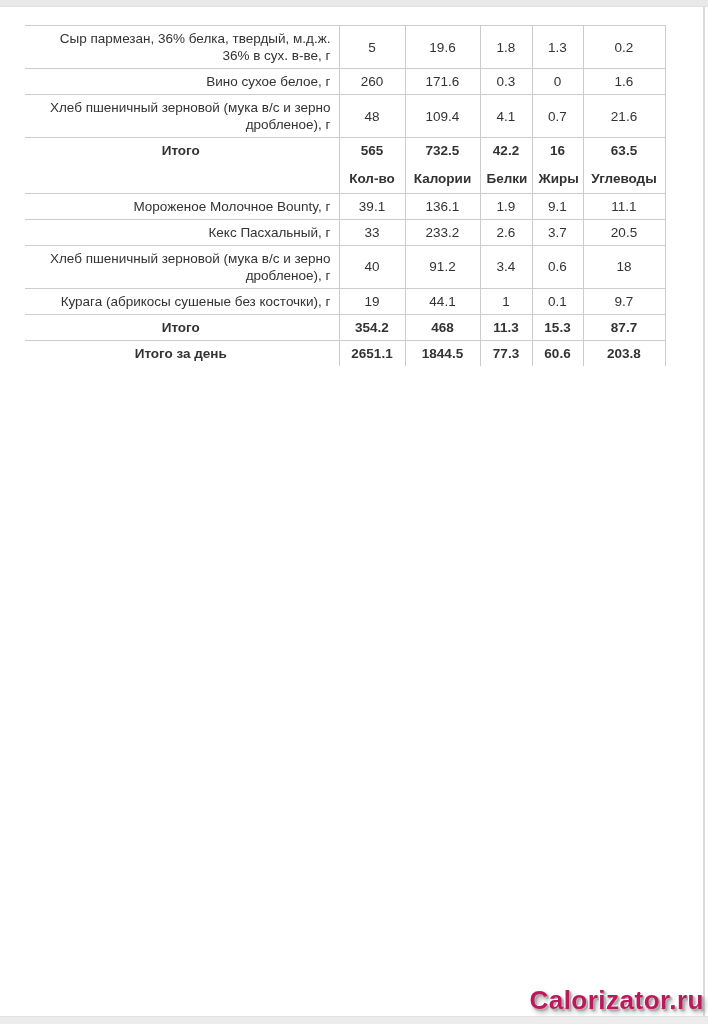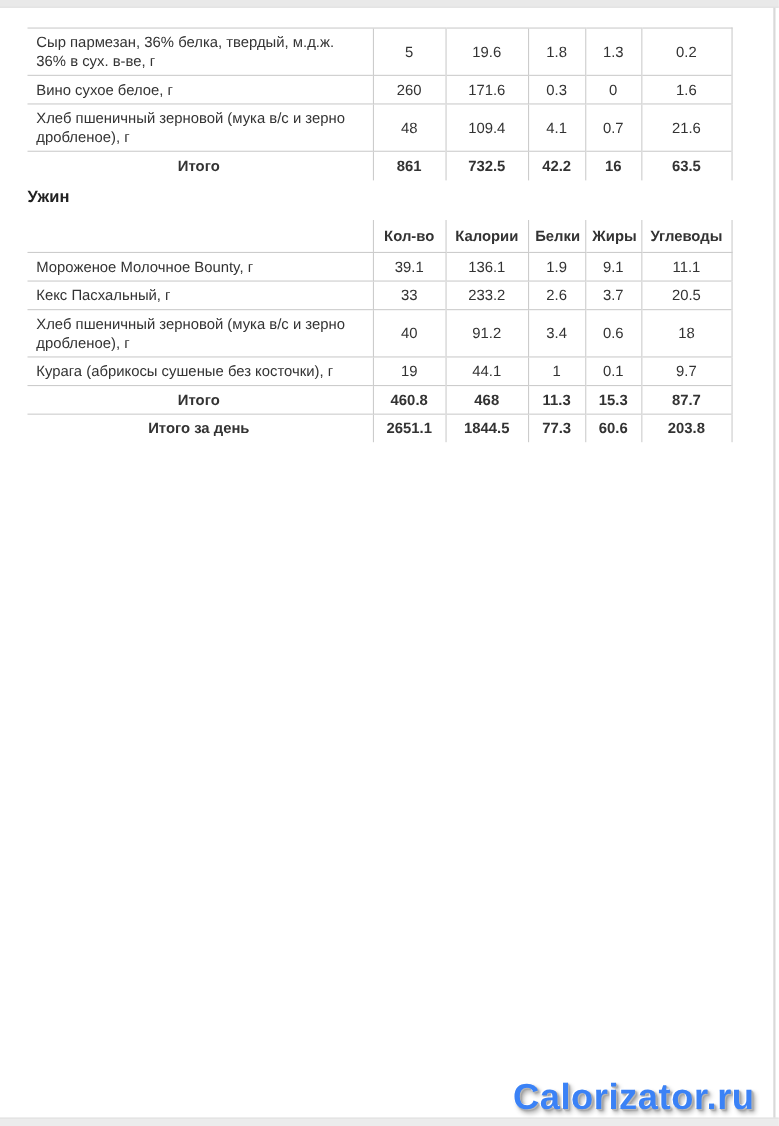--- a/index.html
+++ b/index.html
@@ -47,21 +47,21 @@
     vertical-align: middle;
     font-weight: normal;
   }
   .food-table td.val, .food-table th.val {
     text-align: center;
     border-left: 1px solid #cccccc;
   }
   .food-table td.val:last-child, .food-table th.val:last-child {
     border-right: 1px solid #cccccc;
   }
-  .food-table td.name { text-align: left; }
+  .food-table td.name { text-align: right; }
 
   
   .food-table tbody tr td { border-top: 1px solid #cccccc; }
   .food-table thead th { border-bottom: 1px solid #cccccc; }
   .food-table thead th.val { font-weight: bold; padding: 6px 6px; }
   .food-table tbody tr.first td { border-top: 1px solid #cccccc; }
   .food-table tr.total td { font-weight: bold; }
   .food-table td.total-label {
     text-align: center; font-weight: bold; padding-right: 10px;
   }
@@ -72,26 +72,26 @@
   h2.meal-title {
     font-size: 15px;
     font-weight: bold;
     color: #222222;
     margin: 7px 0 11px 0;
     line-height: 18px;
   }
 
   .watermark {
     position: absolute;
-    right: 22px;
+    right: 4px;
     bottom: 8px;
-    font-size: 33px;
+    font-size: 26px;
     font-weight: bold;
     letter-spacing: 0.5px;
-    color: #3b82f6;
+    color: #be185d;
     text-shadow:
       -1px -1px 0 #ffffff,
        1px  1px 0 #b5b5b5,
        2px  2px 2px #9a9a9a,
        3px  4px 5px #b0b0b0;
   }
 </style>
 </head>
 <body>
 
@@ -130,30 +130,29 @@
       <tr class="row-2line">
         <td class="name">Хлеб пшеничный зерновой (мука в/с и зерно дробленое), г</td>
         <td class="val">48</td>
         <td class="val">109.4</td>
         <td class="val">4.1</td>
         <td class="val">0.7</td>
         <td class="val">21.6</td>
       </tr>
       <tr class="total total-row">
         <td class="total-label">Итого</td>
-        <td class="val">861</td>
+        <td class="val">565</td>
         <td class="val">732.5</td>
         <td class="val">42.2</td>
         <td class="val">16</td>
         <td class="val">63.5</td>
       </tr>
     </tbody>
   </table>
 
-  <h2 class="meal-title">Ужин</h2>
 
   <table class="food-table">
     <colgroup>
       <col class="c-name">
         <col class="c-qty">
         <col class="c-cal">
       <col class="c-prot">
         <col class="c-fat">
         <col class="c-carb">
     </colgroup>
@@ -195,21 +194,21 @@
       <tr class="row-1line">
         <td class="name">Курага (абрикосы сушеные без косточки), г</td>
         <td class="val">19</td>
         <td class="val">44.1</td>
         <td class="val">1</td>
         <td class="val">0.1</td>
         <td class="val">9.7</td>
       </tr>
       <tr class="total total-row">
         <td class="total-label">Итого</td>
-        <td class="val">460.8</td>
+        <td class="val">354.2</td>
         <td class="val">468</td>
         <td class="val">11.3</td>
         <td class="val">15.3</td>
         <td class="val">87.7</td>
       </tr>
       <tr class="total total-row">
         <td class="total-label">Итого за день</td>
         <td class="val">2651.1</td>
         <td class="val">1844.5</td>
         <td class="val">77.3</td>

